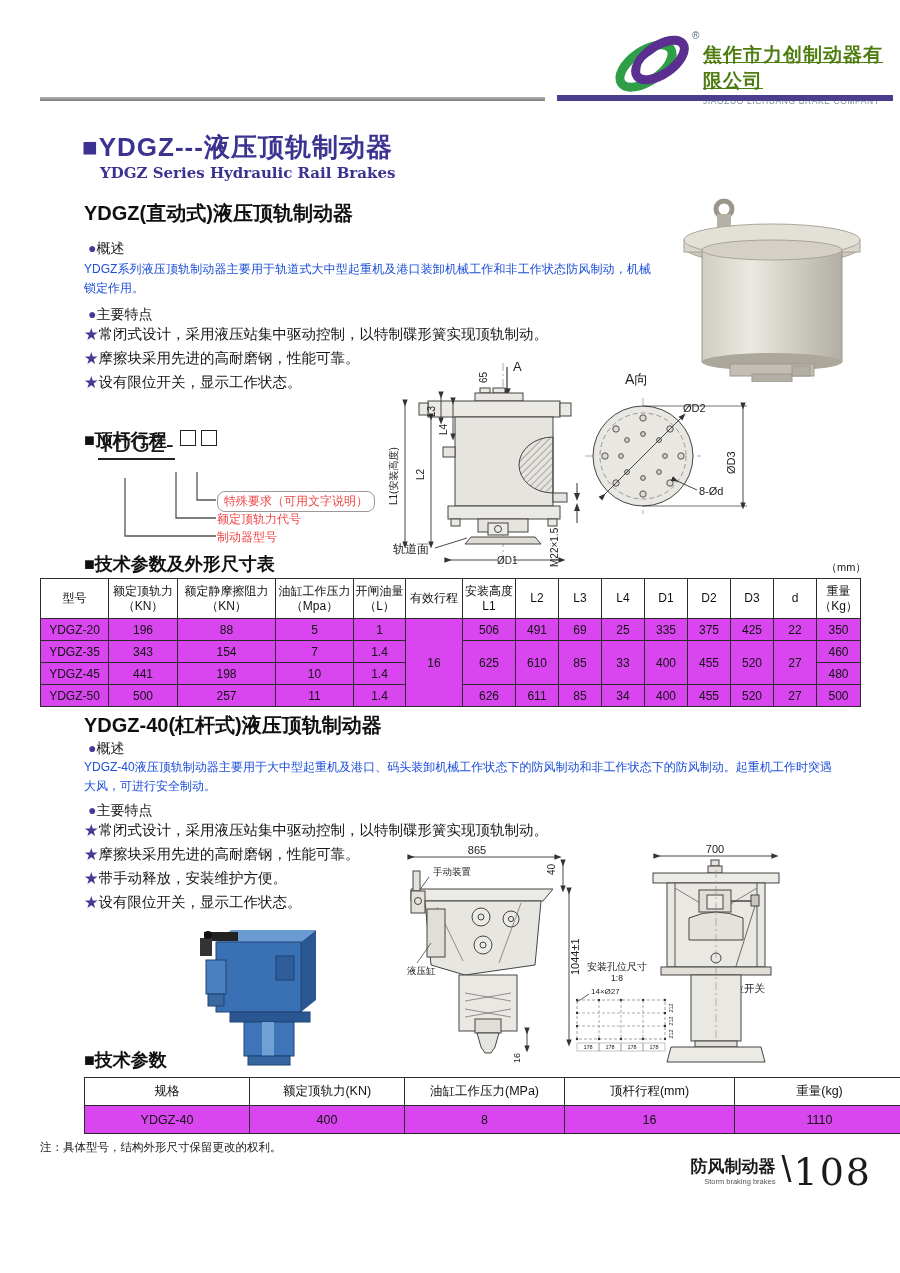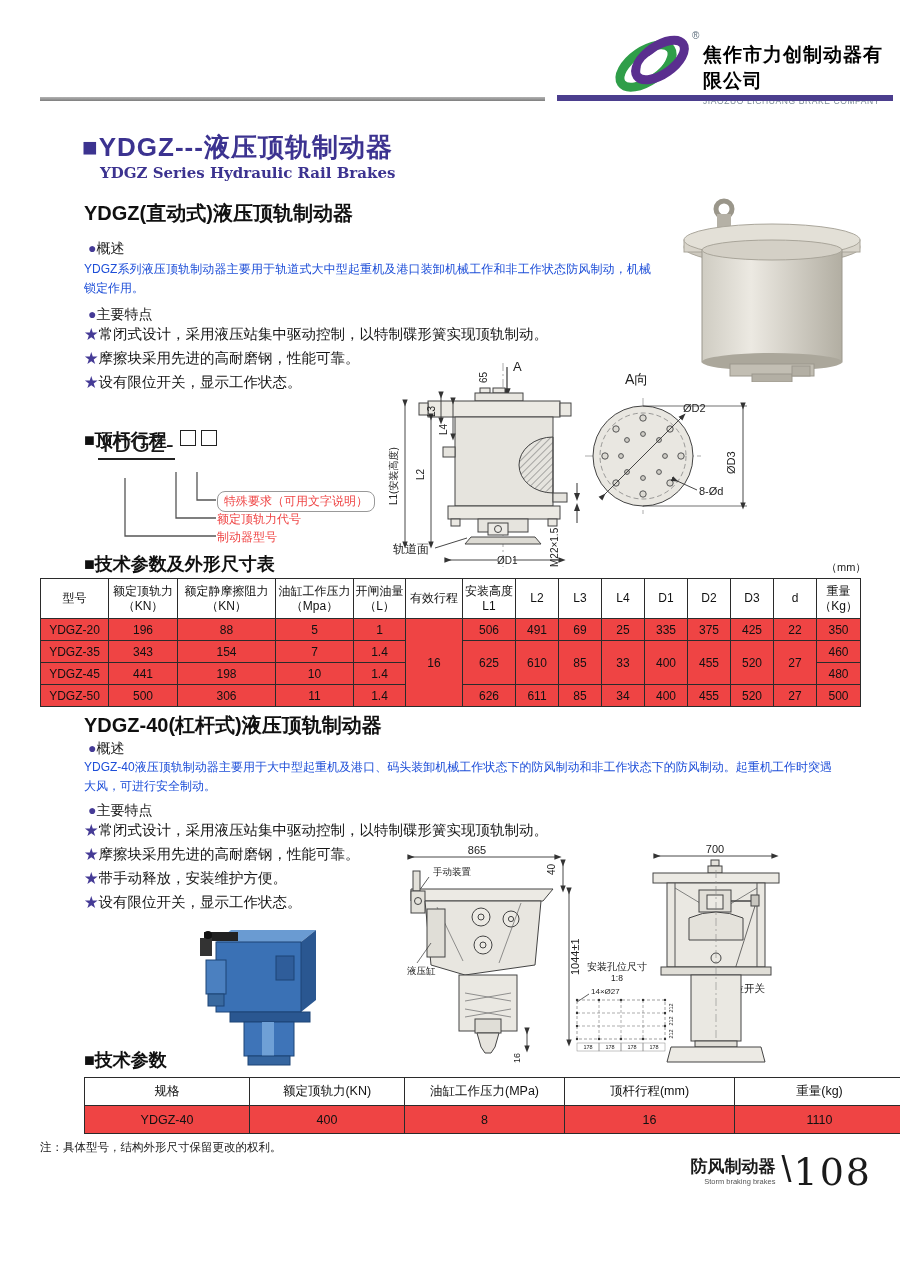--- a/index.html
+++ b/index.html
@@ -1,21 +1,21 @@
 <!DOCTYPE html>
 <html><head>
 <meta charset="utf-8">
 <style>
   * { margin:0; padding:0; box-sizing:border-box; }
   body { background:#fff; font-family:"Liberation Sans", sans-serif; }
   .page { position:relative; width:900px; height:1273px; background:#ffffff; overflow:hidden; }
   .abs { position:absolute; }
 
   
-  .company-cn { font-size:19px; font-weight:bold; color:#000000; letter-spacing:1px; }
+  .company-cn { font-size:19px; font-weight:bold; color:#4d7c0f; letter-spacing:1px;text-decoration:underline; }
   .company-en { font-size:8.5px; color:#7b8b97; letter-spacing:0.6px; margin-top:2px; }
   .rule-gray { left:40px; top:97px; width:505px; height:4px; background:linear-gradient(#b3b3b3,#7e7e7e); }
   .rule-purple { left:557px; top:95px; width:336px; height:6px; background:#4b3e8e; }
 
   
   .main-title { left:82px; top:130px; font-family:Liberation Sans, sans-serif; font-weight:bold; font-size:26px; color:#3c3390; letter-spacing:1px; }
   .sub-title  { left:100px; top:164px; font-family:"DejaVu Serif", serif; font-weight:bold; font-size:15px; color:#3c3390; }
   .sec-title { font-size:20px; font-weight:bold; color:#101010; }
   .blk-title { font-size:18px; font-weight:bold; color:#101010; }
 
@@ -28,21 +28,21 @@
   
   .model-prefix { font-size:23px; color:#1a1a1a; letter-spacing:1px; border-bottom:2px solid #222; padding-bottom:1px; }
   .code-box { display:inline-block; width:16px; height:16px; border:1.5px solid #222; margin-left:5px; vertical-align:6px; }
   .mm-label { font-size:12px; color:#ef4444; white-space:nowrap; }
   .mm-boxed { border:1px solid #999; border-radius:8px; padding:1px 6px; }
 
   
   table { border-collapse:collapse; table-layout:fixed; }
   th, td { border:1px solid #2b2b2b; text-align:center; vertical-align:middle; overflow:hidden; }
   th { background:#ffffff; font-weight:normal; font-size:12px; white-space:pre-line; line-height:1.25; color:#111; }
-  td { background:#ef4444; font-size:12px; color:#111; }
+  td { background:#d946ef; font-size:12px; color:#111; }
   .t1 { left:40px; top:578px; width:820px; }
   .t1 th { height:40px; }
   .t1 td { height:22px; }
   .t2 { left:40px; top:1077px; width:820px;margin-left:44px; }
   .t2 th { height:28px; font-size:12.5px; }
   .t2 td { height:28px; font-size:12.5px; }
   .unit-mm { font-size:11px; color:#222; }
 
   .note { font-size:11.5px; color:#222; }
 
@@ -302,21 +302,21 @@
       <td>YDGZ-45</td>
       <td>441</td>
       <td>198</td>
       <td>10</td>
       <td>1.4</td>
       <td>480</td>
     </tr>
     <tr>
       <td>YDGZ-50</td>
       <td>500</td>
-      <td>306</td>
+      <td>257</td>
       <td>11</td>
       <td>1.4</td>
       <td>626</td>
       <td>611</td>
       <td>85</td>
       <td>34</td>
       <td>400</td>
       <td>455</td>
       <td>520</td>
       <td>27</td>

